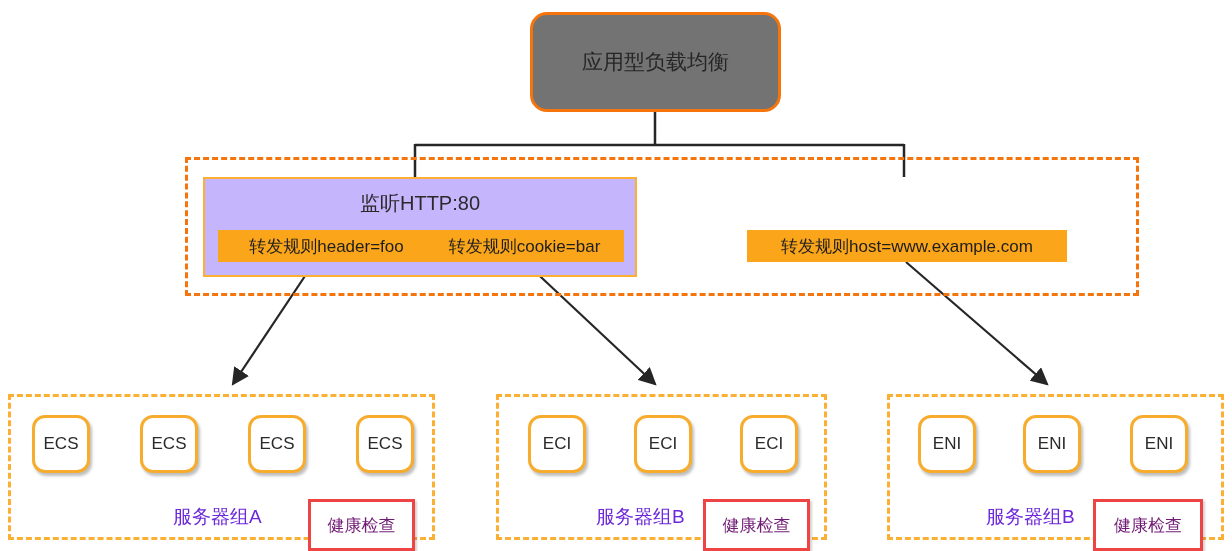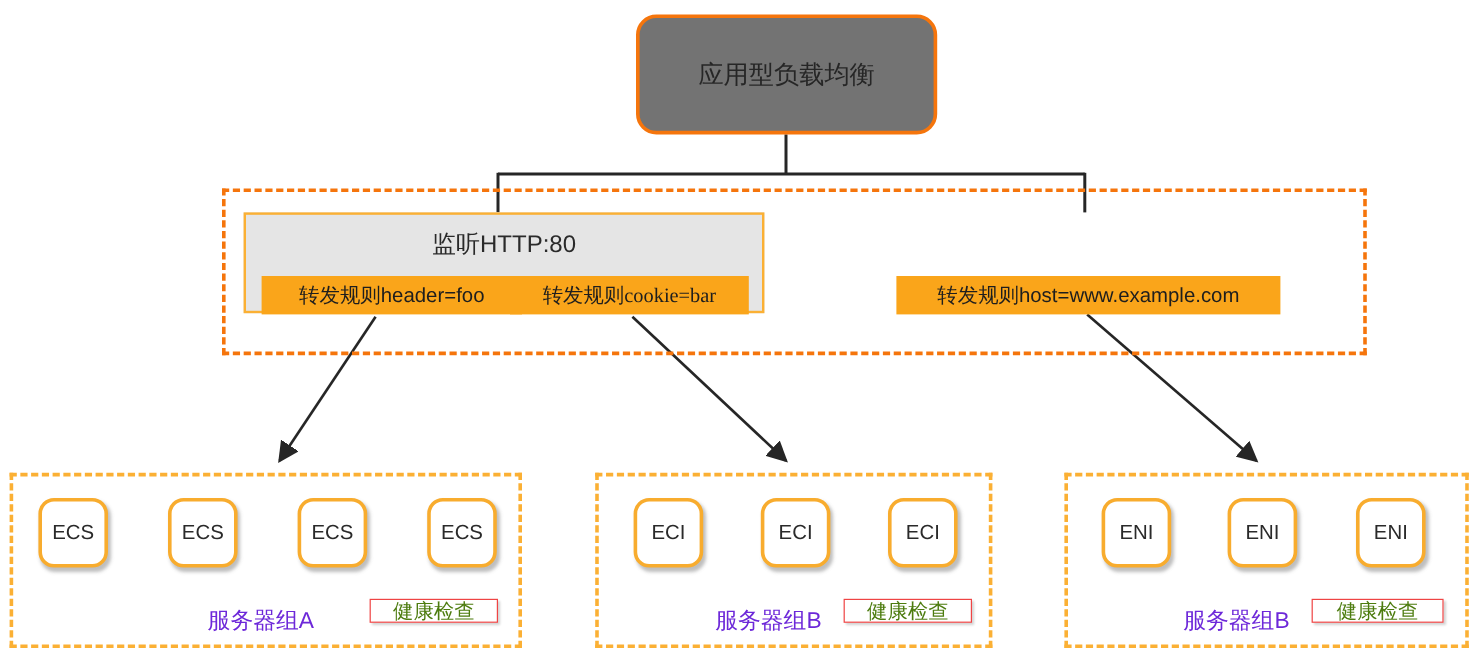--- a/index.html
+++ b/index.html
@@ -33,44 +33,44 @@
   
   .listeners-boundary {
     position: absolute;
     left: 185px; top: 157px;
     width: 954px; height: 139px;
     border: 3px dashed #F5750C;
   }
   .listener {
     position: absolute;
     top: 177px;
-    height: 84px;
+    height: 100px;
     border: 2px solid #FBB034;
-    background: #e5e5e5;
+    background: #c4b5fd;
   }
   .listener.l1 { left: 203px; width: 434px; }
   .listener.l2 { left: 688px; width: 435px; }
   .listener-title {
     margin-top: 11px;
     text-align: center;
     font-size: 20px;
     color: #2a2a2a;
   }
   .rule-badge {
     position: absolute;
     top: 230px;
     height: 32px;
     background: #FAA51A;
     color: #1e1e1e;
     font-size: 17px;
     display: flex; align-items: center; justify-content: center;
     white-space: nowrap;
   }
   .rule-badge.b1 { left: 218px; width: 217px; }
-  .rule-badge.b2 { left: 425px; width: 199px; font-family: Liberation Serif, serif; }
+  .rule-badge.b2 { left: 425px; width: 199px; }
   .rule-badge.b3 { left: 747px; width: 320px; }
   
   .group {
     position: absolute;
     top: 394px;
     height: 146px;
     border: 3px dashed #FBB034;
     background: #ffffff;
   }
   .group.ga { left: 8px;   width: 427px; }
@@ -94,27 +94,27 @@
     font-size: 19px;
     color: #6d28d9;
     white-space: nowrap;
   }
   .gl-a { left: 173px; }
   .gl-b { left: 596px; }
   .gl-c { left: 986px; }
   .health-btn {
     position: absolute;
     top: 499px;
-    width: 107px; height: 20px;
+    width: 107px; height: 52px;
     background: #ffffff;
-    border: 1px solid #ef4444;
+    border: 3px solid #ef4444;
     box-shadow: 2px 2px 2px rgba(0,0,0,0.18);
     display: flex; align-items: center; justify-content: center;
     font-size: 17px;
-    color: #4d7c0f;
+    color: #701a75;
   }
   .hb-a { left: 308px; }
   .hb-b { left: 703px; }
   .hb-c { left: 1093px; width: 110px; }
 </style>
 </head>
 <body>
 
 <div class="canvas">
 

